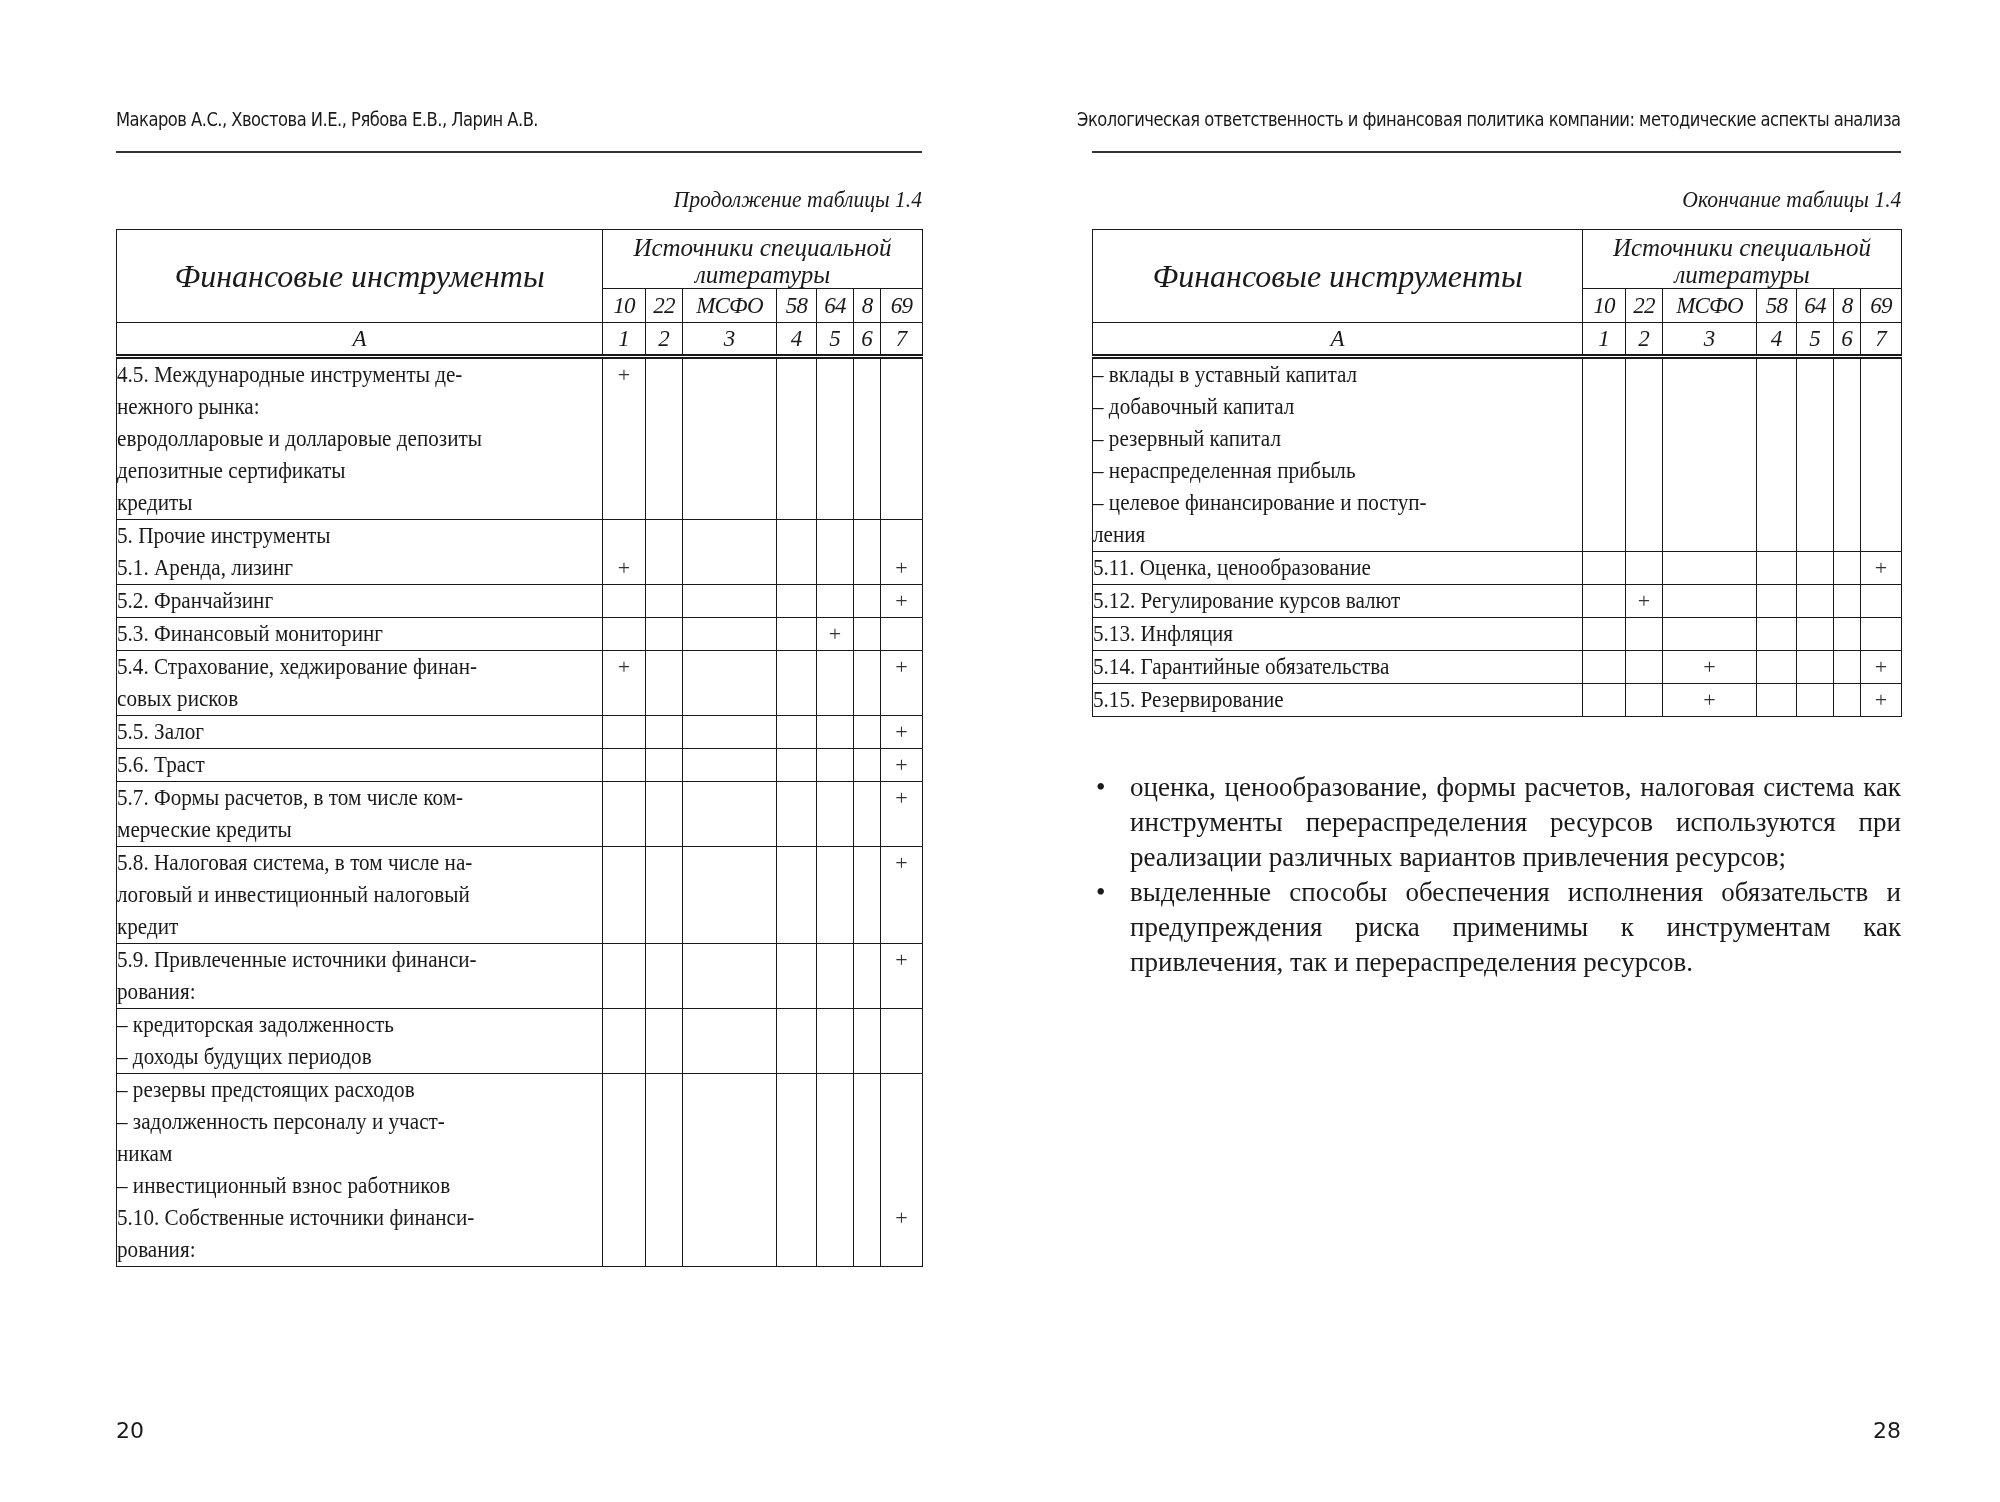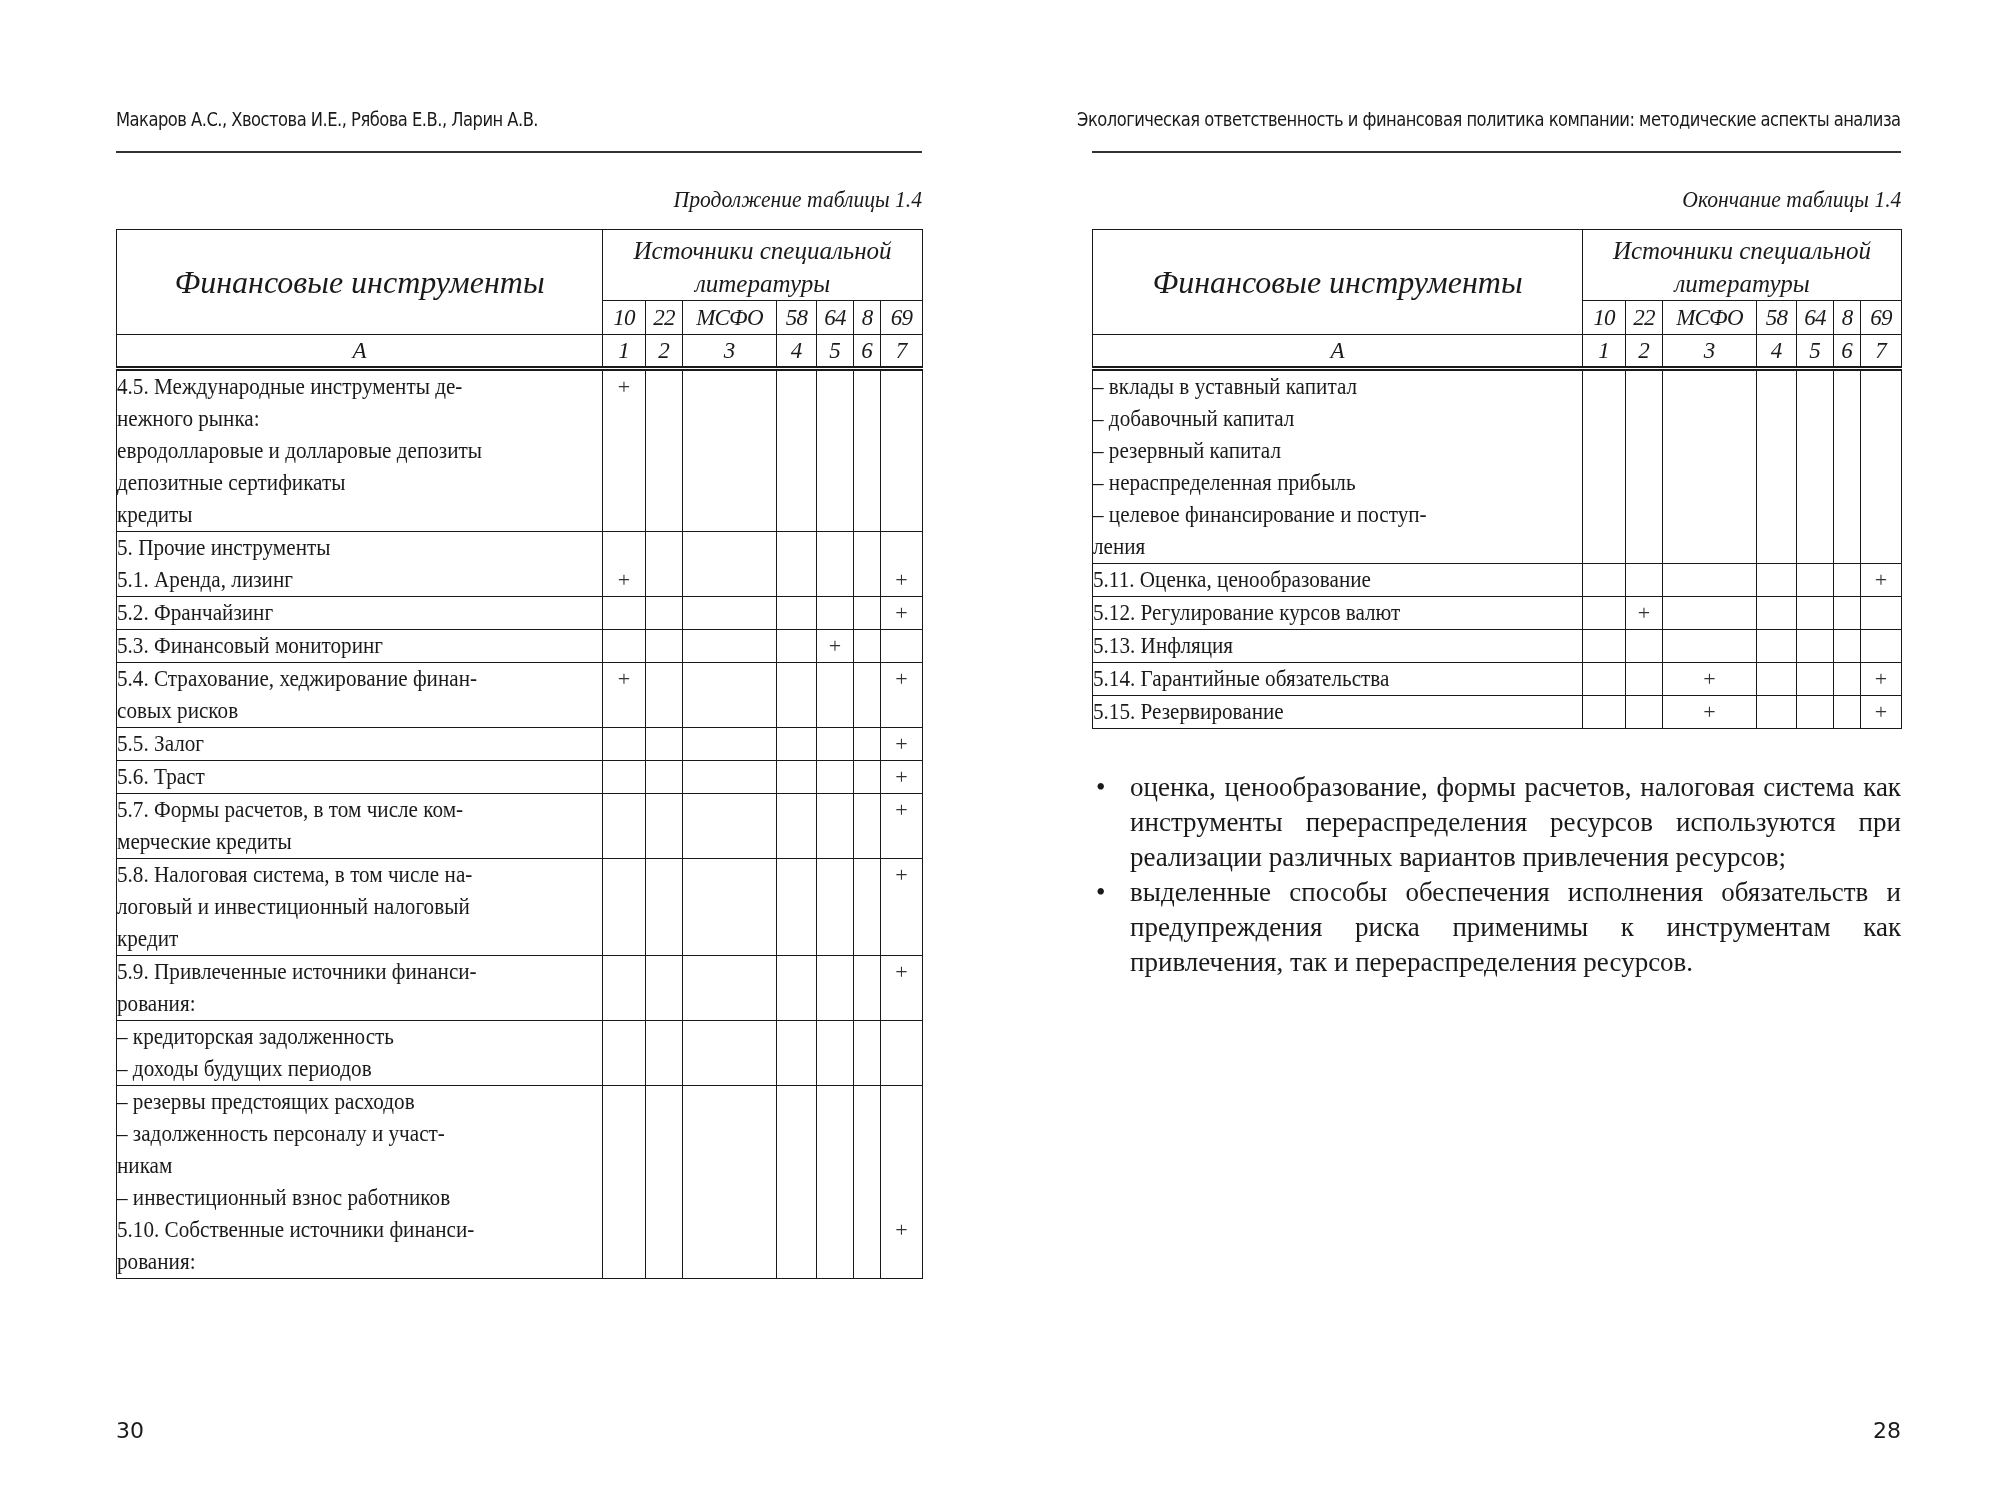--- a/index.html
+++ b/index.html
@@ -16,21 +16,21 @@
   .caption { position:absolute; top:186px; font-family:"Liberation Serif", serif; font-style:italic; font-size:24px; white-space:nowrap; transform:scaleX(0.9); transform-origin:right top; }
   .page-left .caption { right:78px; }
   .page-right .caption { right:99px; }
 
   table.fin { position:absolute; border-collapse:collapse; font-family:"Liberation Serif", serif; font-size:23px; table-layout:fixed; }
   .page-left table.fin { left:116px; top:229px; width:806px; }
   .page-right table.fin { left:92px; top:229px; width:809px; }
   table.fin td, table.fin th { border:1.6px solid #1a1a1a; padding:0; vertical-align:top; }
   table.fin th { font-weight:normal; font-style:italic; text-align:center; vertical-align:middle; }
   table.fin th.main-h { font-size:32px; transform:scaleX(1); }
-  table.fin th.src-h { font-size:25px; line-height:33px; padding-top:4px; }
+  table.fin th.src-h { font-size:25px; line-height:27px; padding-top:4px; }
   table.fin th.num-h { font-size:23px; height:33px; letter-spacing:-0.8px; }
   table.fin tr.idx th { font-size:23px; height:31px; }
   table.fin tr.idx th { border-bottom:5px double #1a1a1a; }
   td.label { text-align:left; padding-left:3px; line-height:32px; font-size:23px; white-space:pre-line; }
   td.mark { text-align:center; font-size:22px; line-height:32px; color:#333; }
   .cond { display:inline-block; transform:scaleX(0.92); transform-origin:left top; white-space:pre-line; }
 
   .body-text { position:absolute; left:92px; width:809px; top:770px; font-family:"Liberation Serif", serif; font-size:27px; line-height:35px; text-align:justify; }
   .body-text p { margin:0; text-indent:38px; }
   .body-text ul { margin:0; padding:0; list-style:none; }
@@ -383,21 +383,21 @@
           </td>
           <td class="mark">
             <span style="display: block; margin-top: 128px;"></span>
           </td>
           <td class="mark">
             <span style="display: block; margin-top: 128px;">+</span>
           </td>
         </tr>
       </tbody>
   </table>
-  <div class="pnum">30</div>
+  <div class="pnum">20</div>
 </div>
 
 <div class="page page-right">
   <div class="running-head">Экологическая ответственность и финансовая политика компании: методические аспекты анализа</div>
   <div class="head-rule"></div>
   <div class="caption">Окончание таблицы 1.4</div>
   <table class="fin" id="right-table">
     <colgroup>
       <col style="width:490px">
         <col style="width:43px">

